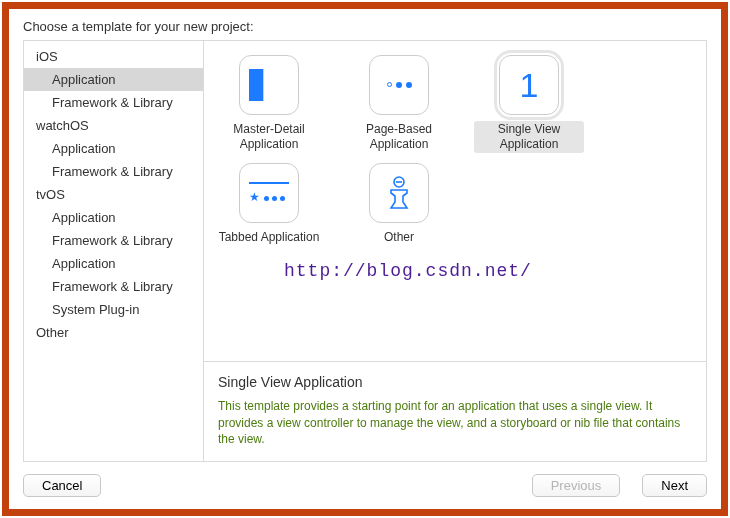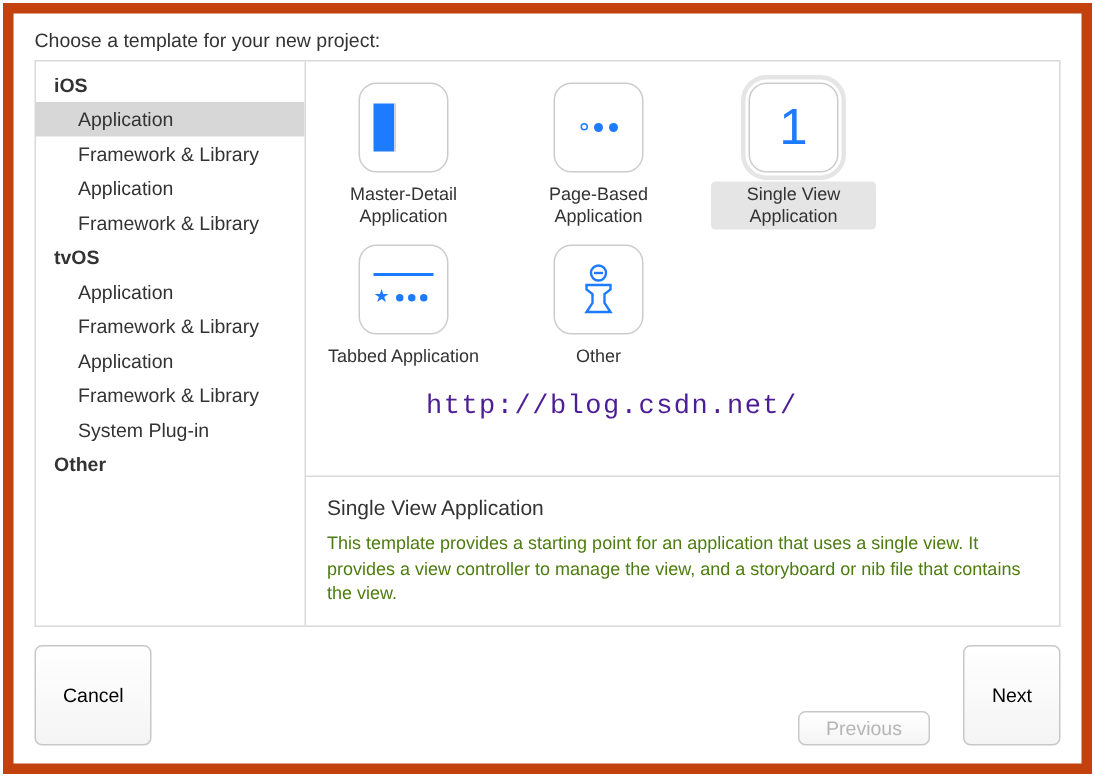--- a/index.html
+++ b/index.html
@@ -36,21 +36,21 @@
   }
   .sidebar {
     width: 180px;
     border-right: 1px solid #d9d9d9;
     padding-top: 4px;
     overflow: hidden;
     font-size: 13px;
   }
   .side-group-title {
     padding: 4px 10px 4px 12px;
-    font-weight: 700;
+    font-weight: 400;
   }
   .side-item {
     padding: 4px 10px 4px 28px;
     cursor: default;
   }
   .side-item.selected {
     background: #d7d7d7;
   }
   .main {
     flex: 1;
@@ -133,21 +133,20 @@
     font-family: inherit;
     font-size: 13px;
     padding: 3px 18px;
     border: 1px solid #c8c8c8;
     border-radius: 5px;
     background: linear-gradient(#ffffff, #f4f4f4);
     cursor: default;
   }
   button.mac:disabled {
     color: #b5b5b5;
-    margin-top: 44px;
   }
   
   .ic-master-detail {
     width: 40px; height: 32px; display:flex;
   }
   .ic-master-detail .l { width:14px; background:#1d7bff; }
   .ic-master-detail .r { flex:1; background:#fff; border-left:1px solid #d0d0d0; }
   .dots { display:flex; gap:4px; }
   .dots span { width:6px;height:6px;border-radius:50%; background:#1d7bff; }
   .dots.half span:first-child { border:1.5px solid #1d7bff; background:transparent; width:5px;height:5px;}
@@ -173,20 +172,21 @@
     <span>Choose a template for your new project:</span>
   </div>
 
   <div class="body">
 
     <div class="sidebar">
       <div class="side-group-title">iOS</div>
       <div class="side-item selected">Application</div>
       <div class="side-item">Framework &amp; Library</div>
 
+      <div class="side-group-title">watchOS</div>
       <div class="side-item">Application</div>
       <div class="side-item">Framework &amp; Library</div>
 
       <div class="side-group-title">tvOS</div>
       <div class="side-item">Application</div>
       <div class="side-item">Framework &amp; Library</div>
 
       <div class="side-item">Application</div>
       <div class="side-item">Framework &amp; Library</div>
       <div class="side-item">System Plug-in</div>

